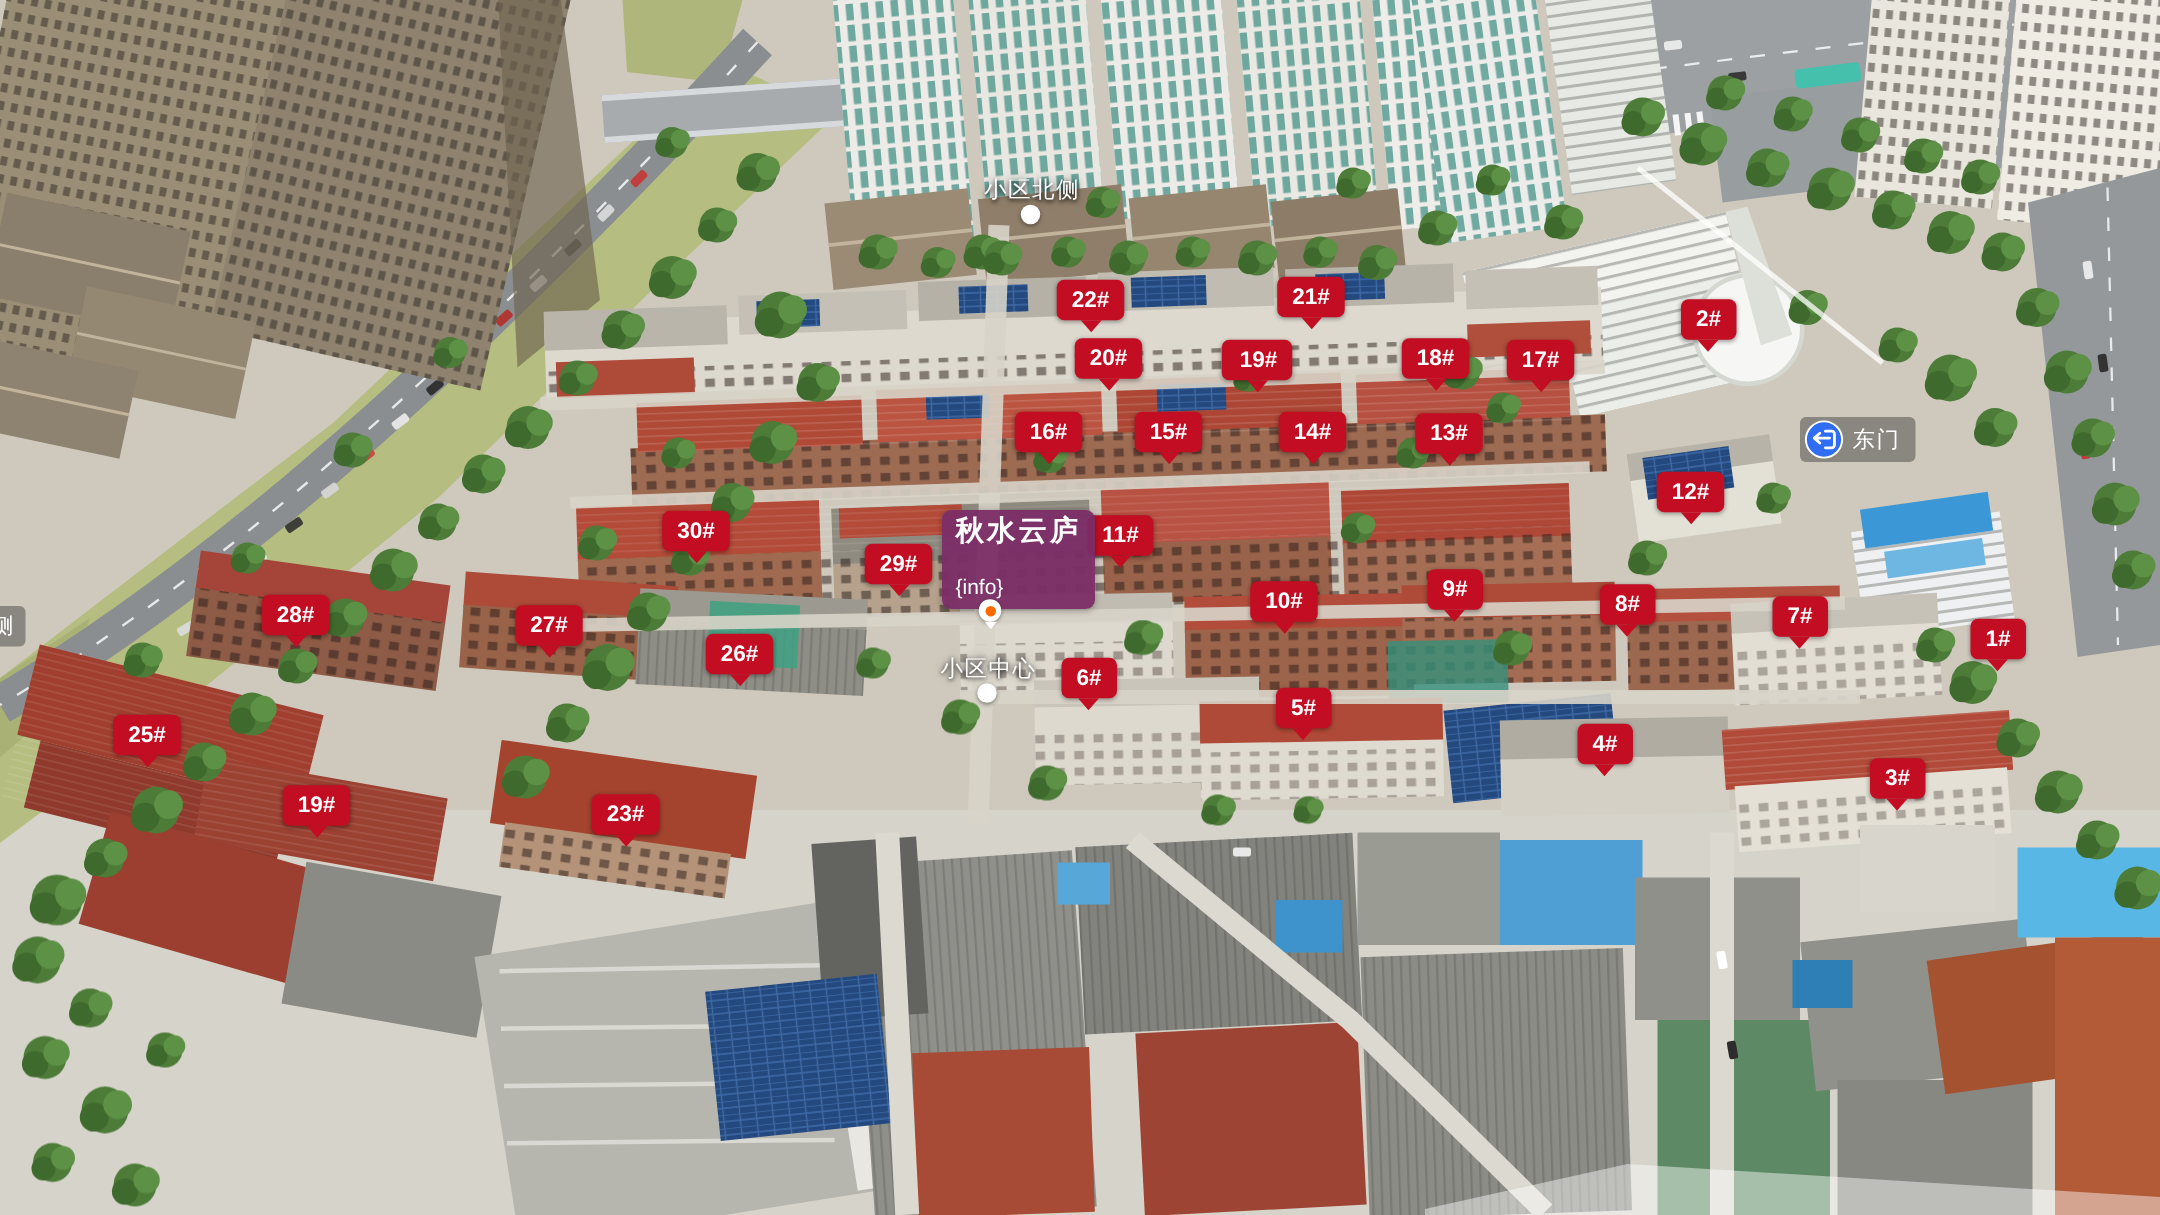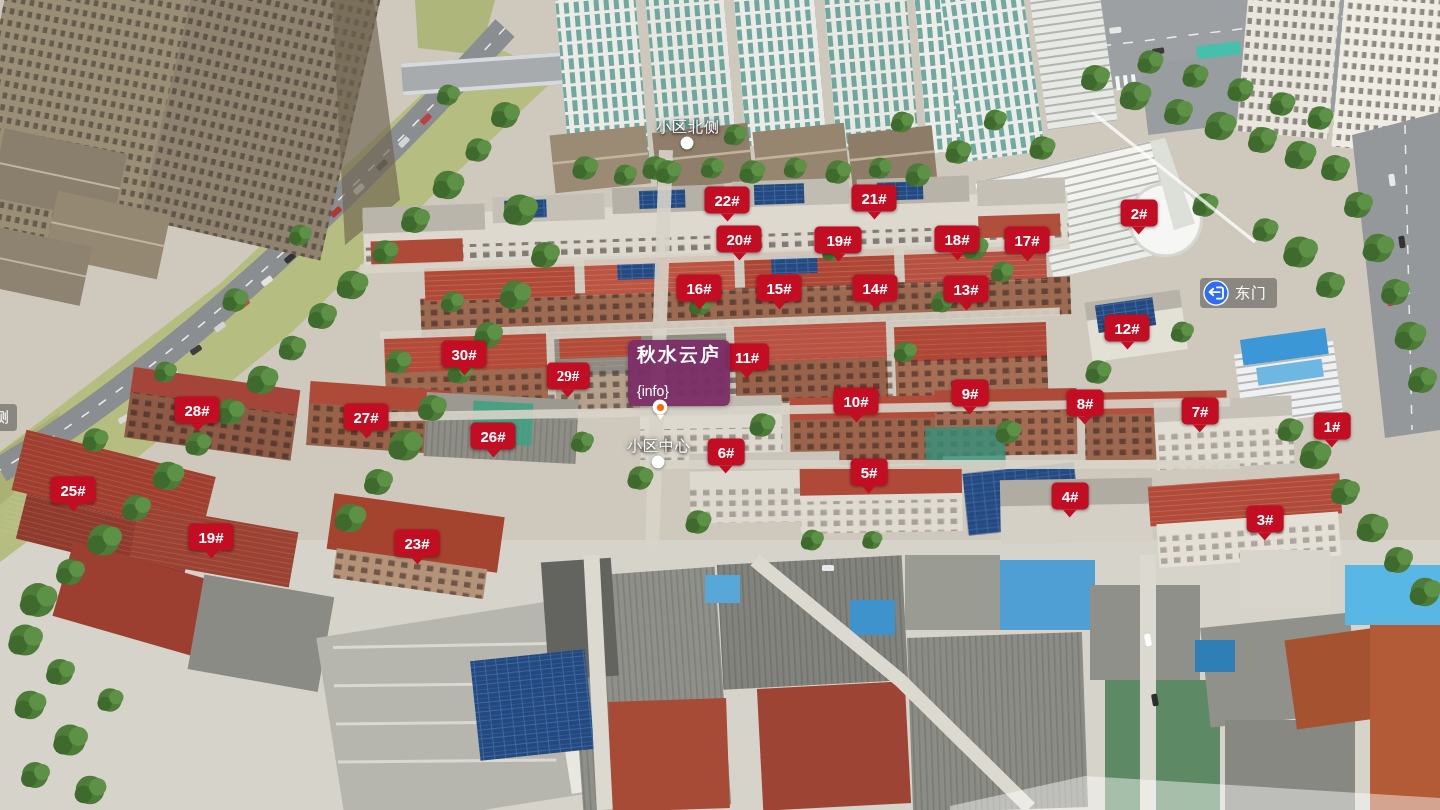--- a/index.html
+++ b/index.html
@@ -513,25 +513,25 @@
       <div class="bmarker" style="left: 779px; top: 288px;">15#</div>
       <div class="bmarker" style="left: 699px; top: 288px;">16#</div>
       <div class="bmarker" style="left: 1027px; top: 240px;">17#</div>
       <div class="bmarker" style="left: 957px; top: 239px;">18#</div>
       <div class="bmarker" style="left: 838px; top: 240px; padding-left: 12px;">19#</div>
       <div class="bmarker" style="left: 739px; top: 239px;">20#</div>
       <div class="bmarker" style="left: 874px; top: 198px;">21#</div>
       <div class="bmarker" style="left: 727px; top: 200px;">22#</div>
       <div class="bmarker" style="left: 417px; top: 543px;">23#</div>
       <div class="bmarker" style="left: 211px; top: 537px;">19#</div>
-      <div class="bmarker" style="left: 73px; top: 490px;">25#</div>
+      <div class="bmarker" style="left: 98px; top: 490px;">25#</div>
       <div class="bmarker" style="left: 464px; top: 436px; margin-left: 29px;">26#</div>
       <div class="bmarker" style="left: 366px; top: 417px;">27#</div>
       <div class="bmarker" style="left: 197px; top: 410px;">28#</div>
-      <div class="bmarker" style="left: 568px; top: 376px; font-family: Liberation Serif, serif;">29#</div>
+      <div class="bmarker" style="left: 599px; top: 376px;">29#</div>
       <div class="bmarker" style="left: 464px; top: 354px;">30#</div>
     </div>
 
   <div class="project-label" style="left: 628px; top: 340px;">
     <div class="t1">秋水云庐</div>
     <div class="t2">{info}</div>
   </div>
   <div class="project-pin" style="left: 660px; top: 407px; position: absolute;"></div>
 
   <div class="poi-label" style="left: 688px; top: 127px; position: absolute;">小区北侧</div>

